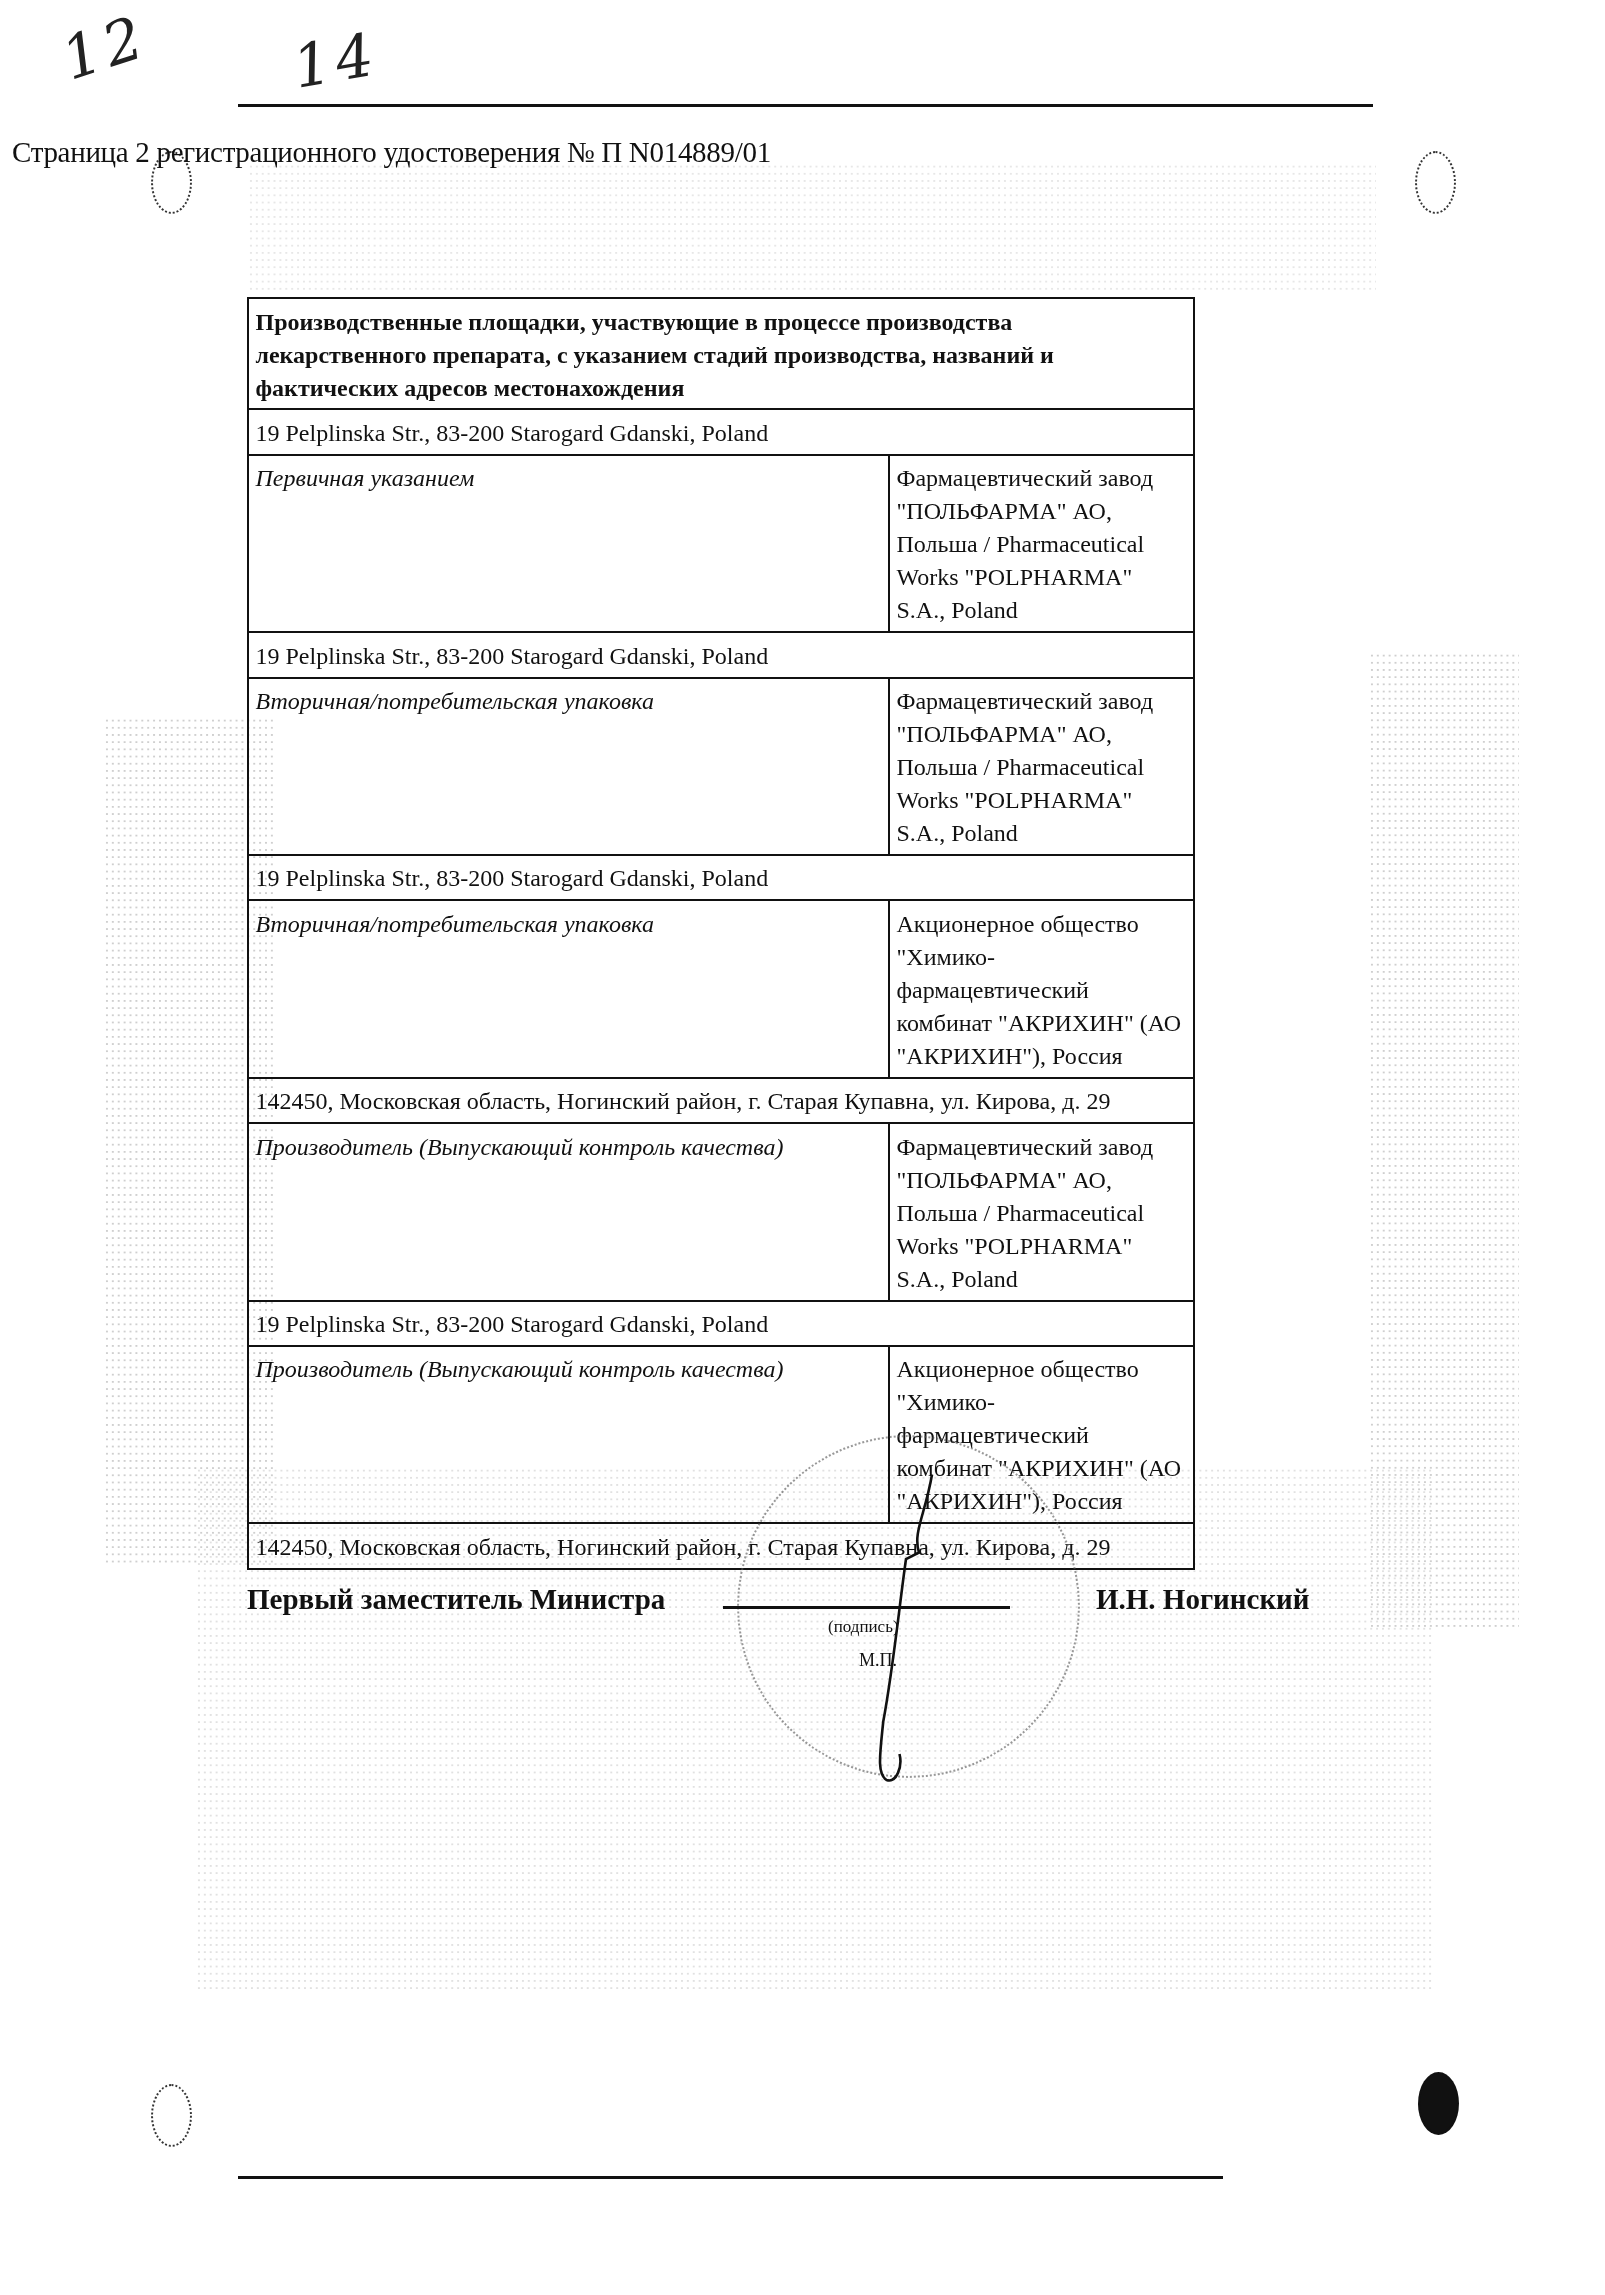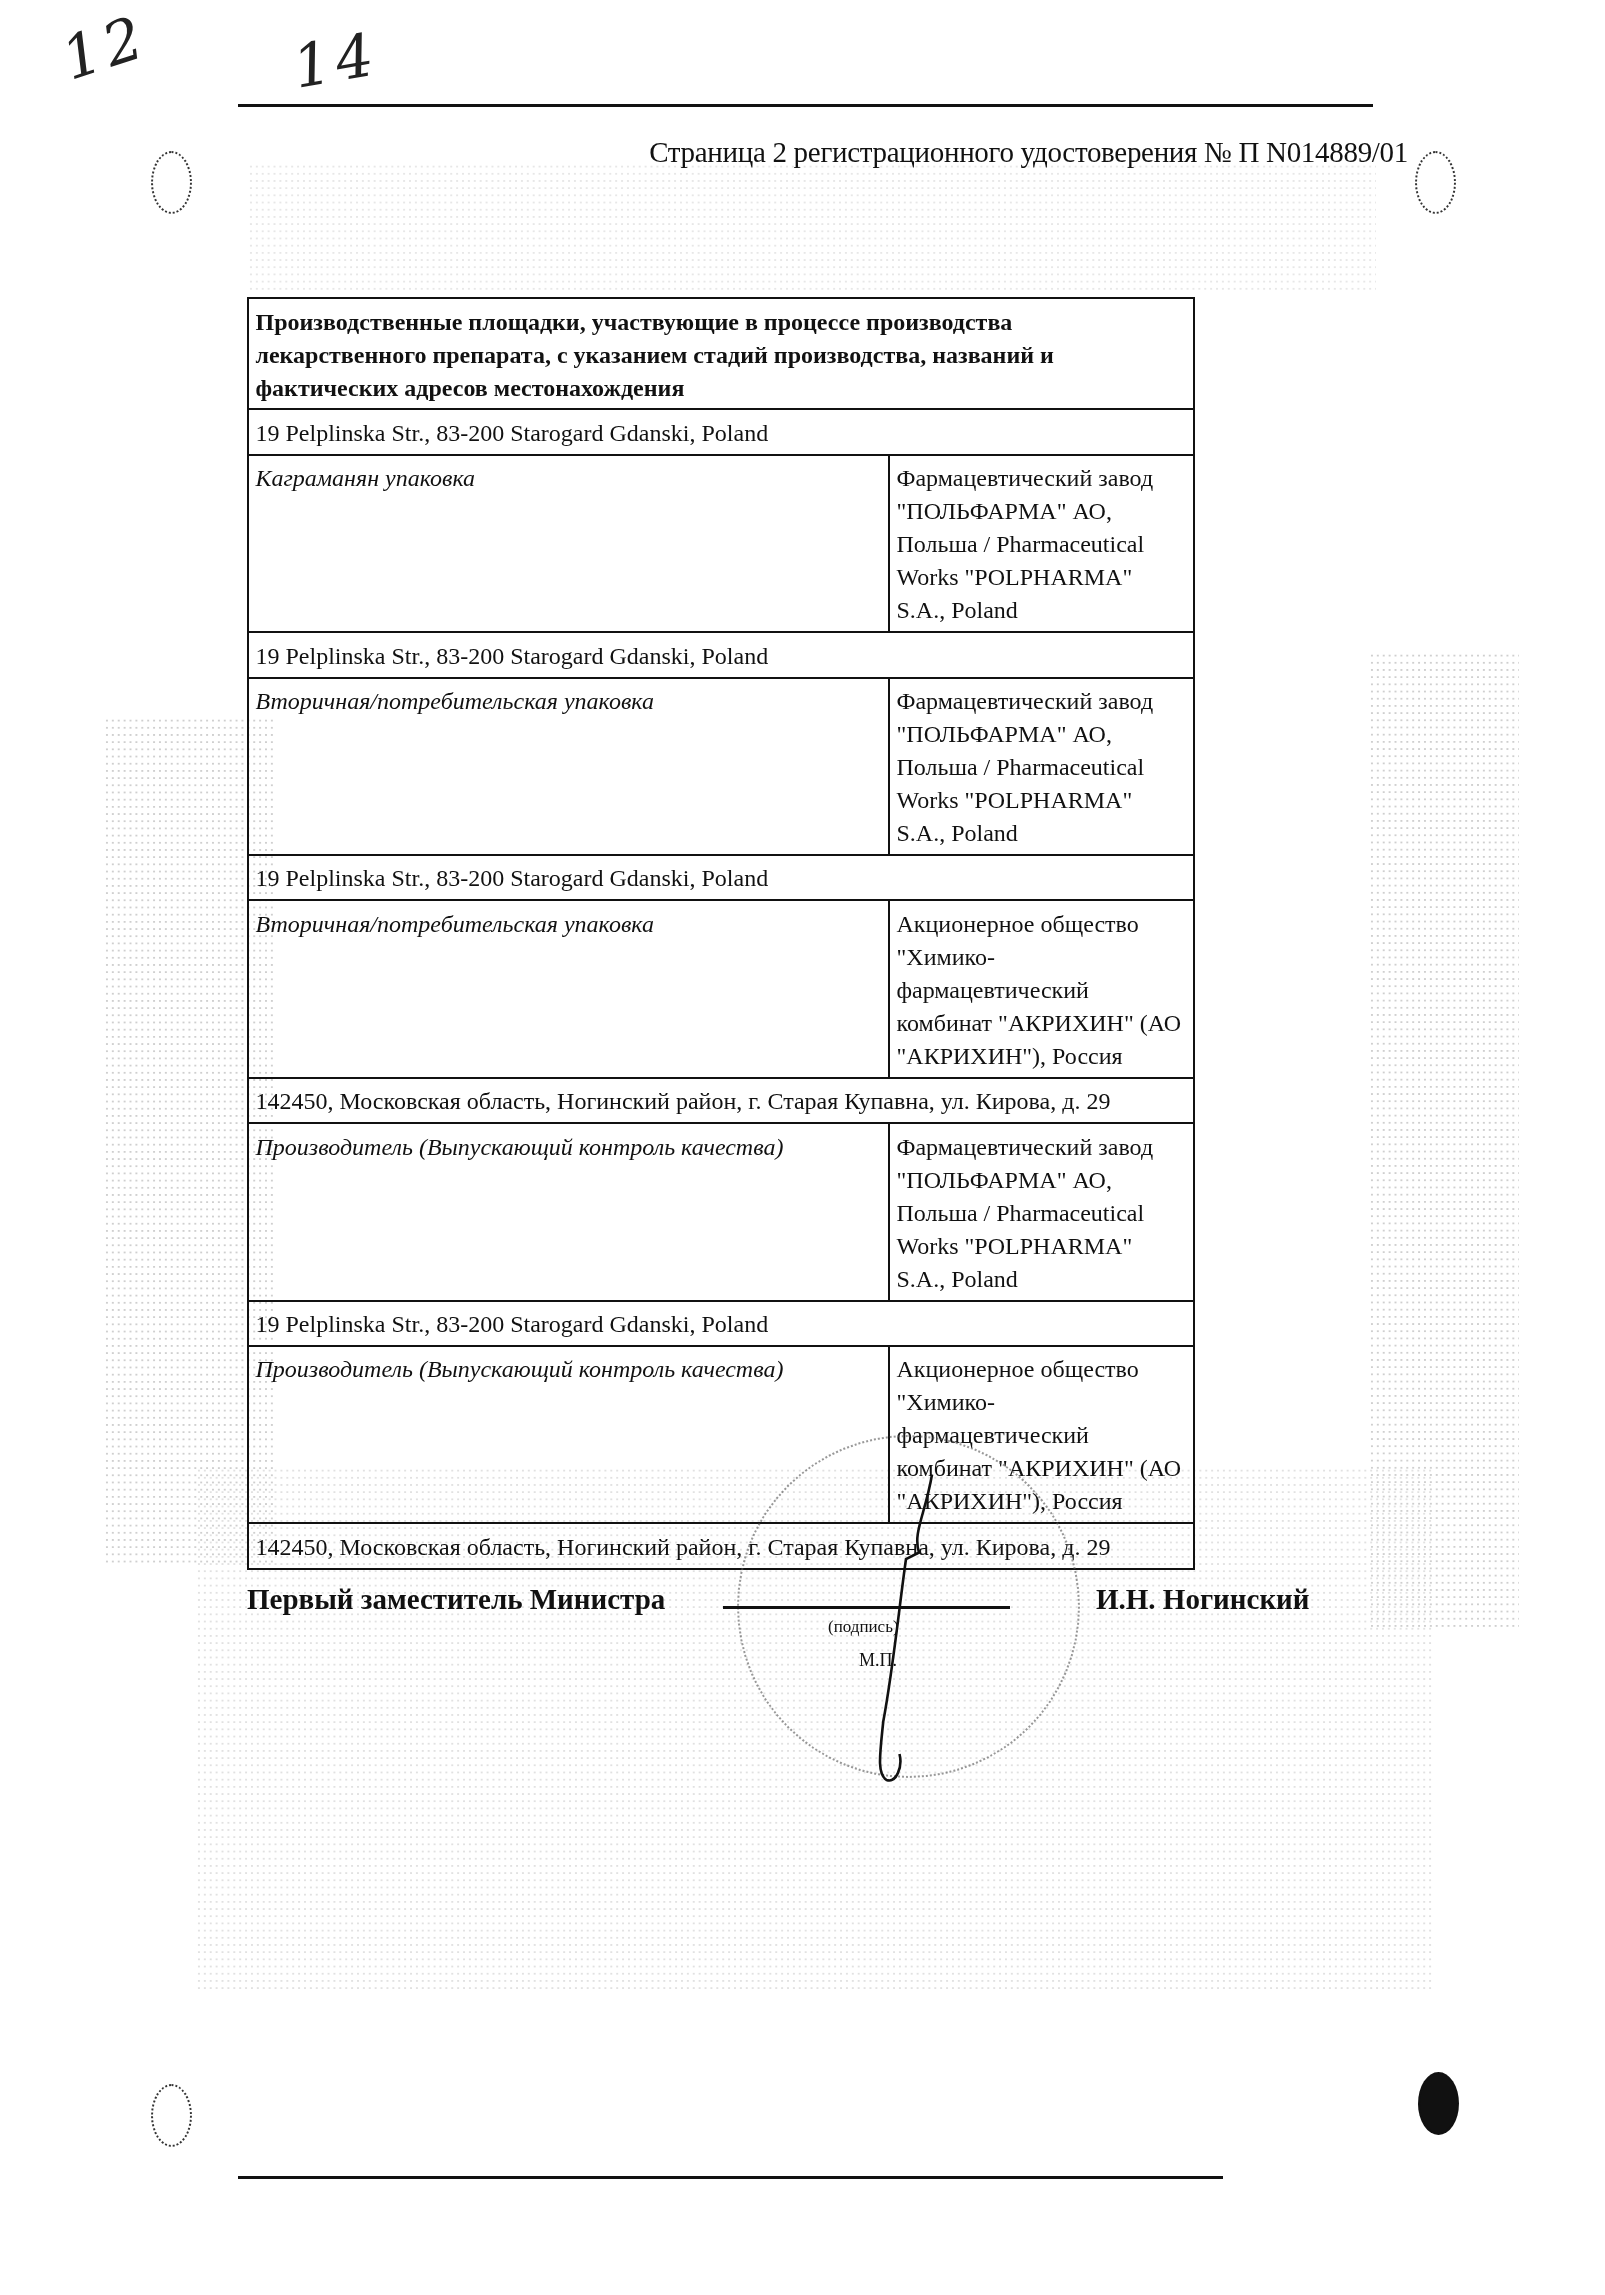--- a/index.html
+++ b/index.html
@@ -15,22 +15,22 @@
   .handwriting {
     position: absolute;
     font-family: "DejaVu Serif", serif;
     font-style: italic;
     font-size: 59px;
     color: #222;
     letter-spacing: 5.2px;
   }
   .title {
     position: absolute;
-    top: 136px; left: 0; width: 1408px;
-    text-align: right;
+    top: 136px; left: 12px; width: 1408px;
+    text-align: left;
     font-size: 29px;
     letter-spacing: -0.3px;
   }
   table.sites {
     position: absolute;
     top: 297px; left: 247px;
     width: 948px;
     border-collapse: collapse;
     font-size: 24px;
     line-height: 33px;
@@ -95,21 +95,21 @@
   <tbody>
       <tr>
     <td class="header-cell" colspan="2">Производственные площадки, участвующие в процессе производства лекарственного препарата, с указанием стадий производства, названий и фактических адресов местонахождения</td>
   </tr>
 
   <tr>
     <td class="address" colspan="2">19 Pelplinska Str., 83-200 Starogard Gdanski, Poland</td>
   </tr>
 
   <tr>
-    <td class="stage" style="height:125px;">Каграманян упаковка</td>
+    <td class="stage" style="height:125px;">Первичная указанием</td>
     <td class="company">Фармацевтический завод "ПОЛЬФАРМА" АО, Польша / Pharmaceutical Works "POLPHARMA" S.A., Poland</td>
   </tr>
   <tr>
     <td class="address" colspan="2">19 Pelplinska Str., 83-200 Starogard Gdanski, Poland</td>
   </tr>
 
   <tr>
     <td class="stage" style="height:128px;">Вторичная/потребительская упаковка</td>
     <td class="company">Фармацевтический завод "ПОЛЬФАРМА" АО, Польша / Pharmaceutical Works "POLPHARMA" S.A., Poland</td>
   </tr>

